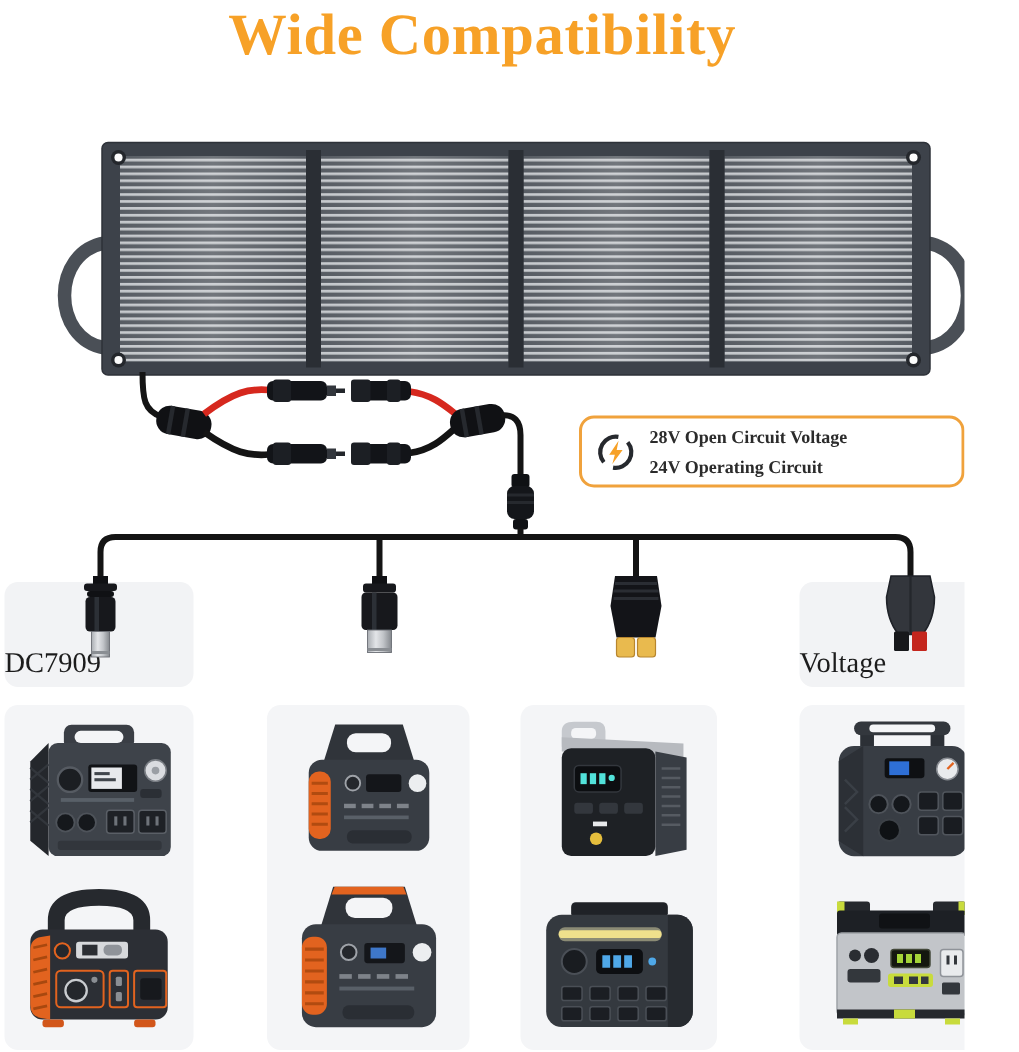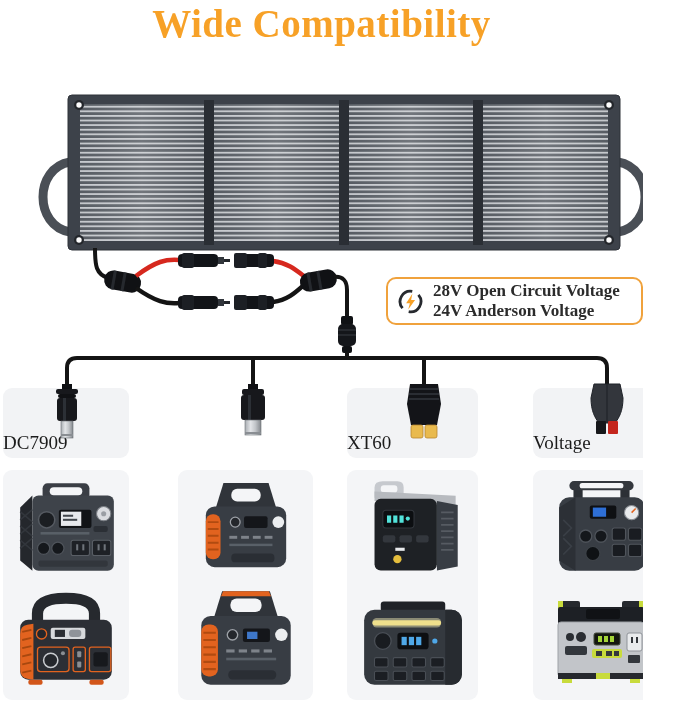--- a/index.html
+++ b/index.html
@@ -23,52 +23,49 @@
   .conn-label{
     position:absolute;left:0;bottom:4px;width:100%;text-align:left;
     font-size:19px;color:#1C1C1C;font-weight:400;
   }
   .badge{
     position:absolute;left:386px;top:277px;width:236px;height:44px;z-index:3;
     background:#ffffff;border:2px solid #F0A23C;border-radius:10px;
     display:flex;align-items:center;gap:9px;padding:0 8px 0 9px;box-sizing:content-box;
   }
   .badge-text{display:flex;flex-direction:column;justify-content:center;}
-  .badge-text div{font-size:17px;line-height:20px;font-weight:700;color:#2B2B2B;white-space:nowrap;}
+  .badge-text div{font-size:12px;line-height:20px;font-weight:700;color:#2B2B2B;white-space:nowrap;}
   .ptile{
     position:absolute;top:470px;height:230px;background:#F4F5F7;border-radius:9px;z-index:1;
     display:flex;flex-direction:column;align-items:center;justify-content:space-evenly;
   }
 </style>
 </head>
 <body>
 
 <div class="page">
 
   <div class="title">Wide Compatibility</div>
 
   <div class="tile" style="left:3px;top:388px;width:126px;height:70px;">
     <div class="conn-label">DC7909</div>
-  </div>
-  <div class="tile" style="left:347px;top:388px;width:131px;height:70px;">
-    <div class="conn-label">XT60</div>
   </div>
   <div class="tile" style="left:533px;top:388px;width:135px;height:70px;">
     <div class="conn-label">Voltage</div>
   </div>
 
   <div class="badge">
     <svg width="27" height="27" viewBox="0 0 26 26">
       <path d="M14.7,3.15 A10,10 0 0 0 5.34,19.43" fill="none" stroke="#26292E" stroke-width="2.7"></path>
       <path d="M11.26,22.85 A10,10 0 0 0 20.66,6.57" fill="none" stroke="#26292E" stroke-width="2.7"></path>
       <polygon points="14.8,5.6 8.8,14.6 12.4,14.6 10.8,20.6 17.4,11.6 13.6,11.6" fill="#F7A127"></polygon>
     </svg>
     <div class="badge-text">
       <div>28V Open Circuit Voltage</div>
-      <div>24V Anderson Voltage</div>
+      <div>24V Operating Circuit</div>
     </div>
   </div>
 
   <svg class="overlay" viewBox="0 0 679 701">
     <defs>
       <pattern id="pstripe" width="8" height="4.6" patternUnits="userSpaceOnUse">
         <rect width="8" height="4.6" fill="#575C63"></rect>
         <rect width="8" height="1.8" fill="#C6C9CD"></rect>
       </pattern>
       <linearGradient id="silver" x1="0" y1="0" x2="1" y2="0">

